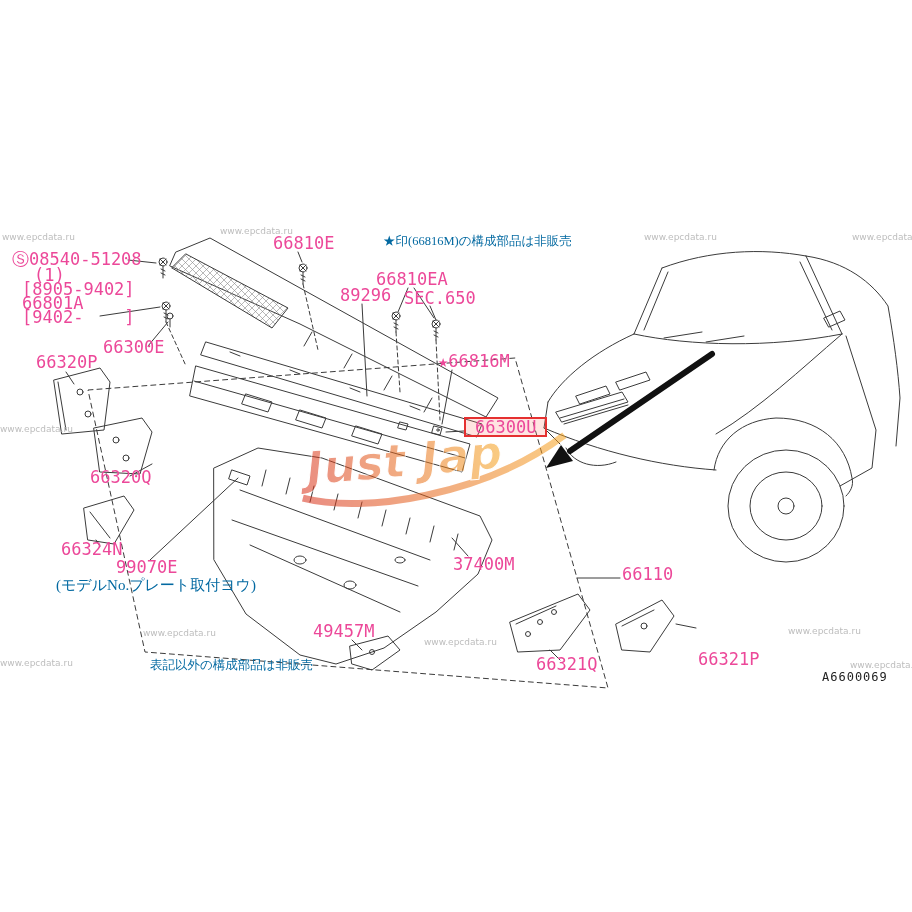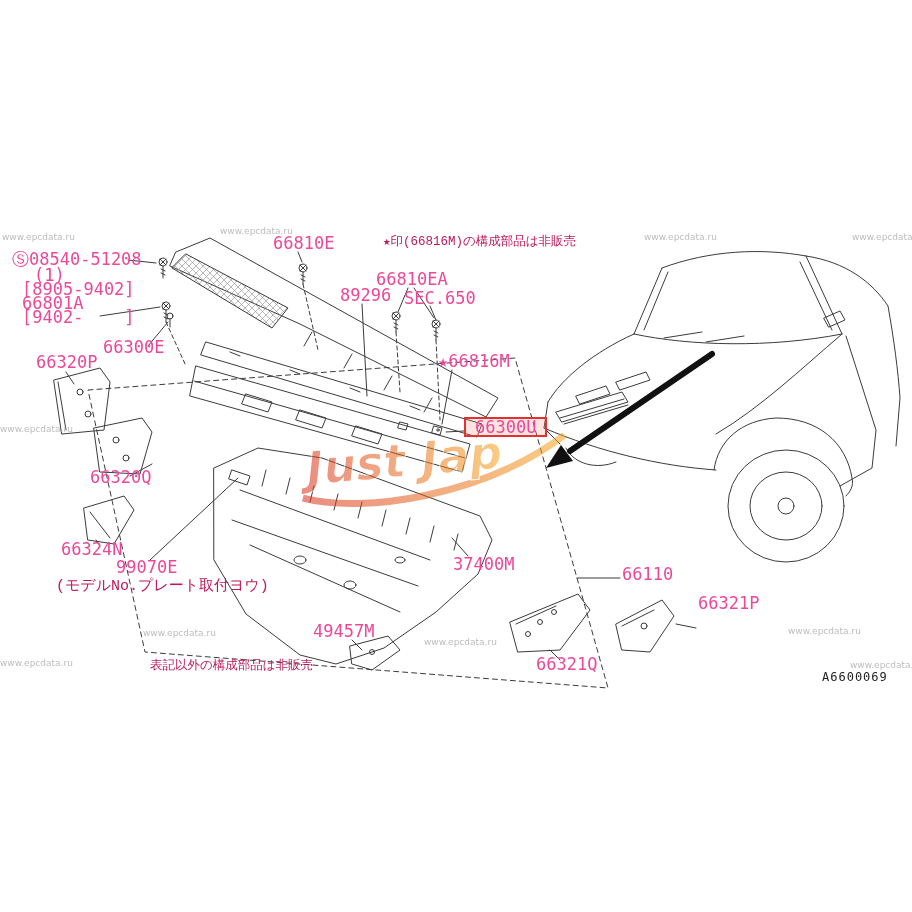--- a/index.html
+++ b/index.html
@@ -1,22 +1,22 @@
 <!DOCTYPE html>
 <html><head>
 <meta charset="utf-8">
 <style>
   html,body{margin:0;padding:0;background:#fff;}
   .stage{position:relative;width:912px;height:912px;background:#ffffff;overflow:hidden;
          font-family:"DejaVu Sans Mono","DejaVu Sans","Liberation Mono",monospace;}
   .art{position:absolute;left:0;top:0;}
   .lbl{position:absolute;font-size:17px;line-height:15px;color:#ec4899;white-space:pre;}
   .hl{border:2px solid #e53030;background:rgba(255,130,120,0.22);padding:0 9px;line-height:16px;}
-  .note{position:absolute;font-family:Liberation Mono, monospace;
-        font-size:12.5px;color:#be185d;white-space:pre;}
+  .note{position:absolute;font-family:Liberation Serif, serif;
+        font-size:12.5px;color:#0369a1;white-space:pre;}
   .wm{position:absolute;font-family:"DejaVu Sans","Liberation Sans",sans-serif;
       font-size:9px;color:#bdbdbd;white-space:pre;}
   .code{position:absolute;font-size:12px;color:#222;letter-spacing:1px;}
 </style>
 </head>
 <body>
 
 <div class="stage">
 
   <svg class="art" width="912" height="912" viewBox="0 0 912 912">
@@ -203,21 +203,21 @@
   <div class="lbl" style="left:404px;top:291px">SEC.650</div>
   <div class="lbl" style="left:438px;top:354px">★66816M</div>
   <div class="lbl hl" style="left:464px;top:417px">66300U</div>
   <div class="lbl" style="left:90px;top:470px">66320Q</div>
   <div class="lbl" style="left:61px;top:542px">66324N</div>
   <div class="lbl" style="left:116px;top:560px">99070E</div>
   <div class="lbl" style="left:453px;top:557px">37400M</div>
   <div class="lbl" style="left:622px;top:567px">66110</div>
   <div class="lbl" style="left:313px;top:624px">49457M</div>
   <div class="lbl" style="left:536px;top:657px">66321Q</div>
-  <div class="lbl" style="left:698px;top:596px">66321P</div>
+  <div class="lbl" style="left:698px;top:652px">66321P</div>
 
   <div class="note" style="left:383px;top:233px">★印(66816M)の構成部品は非販売</div>
   <div class="note" style="left:56px;top:576px;font-size:15px">(モデルNo.プレート取付ヨウ)</div>
   <div class="note" style="left:150px;top:657px">表記以外の構成部品は非販売</div>
 
   <div class="code" style="left:822px;top:670px;position:absolute">A6600069</div>
 
 </div>
 
 </body></html>

